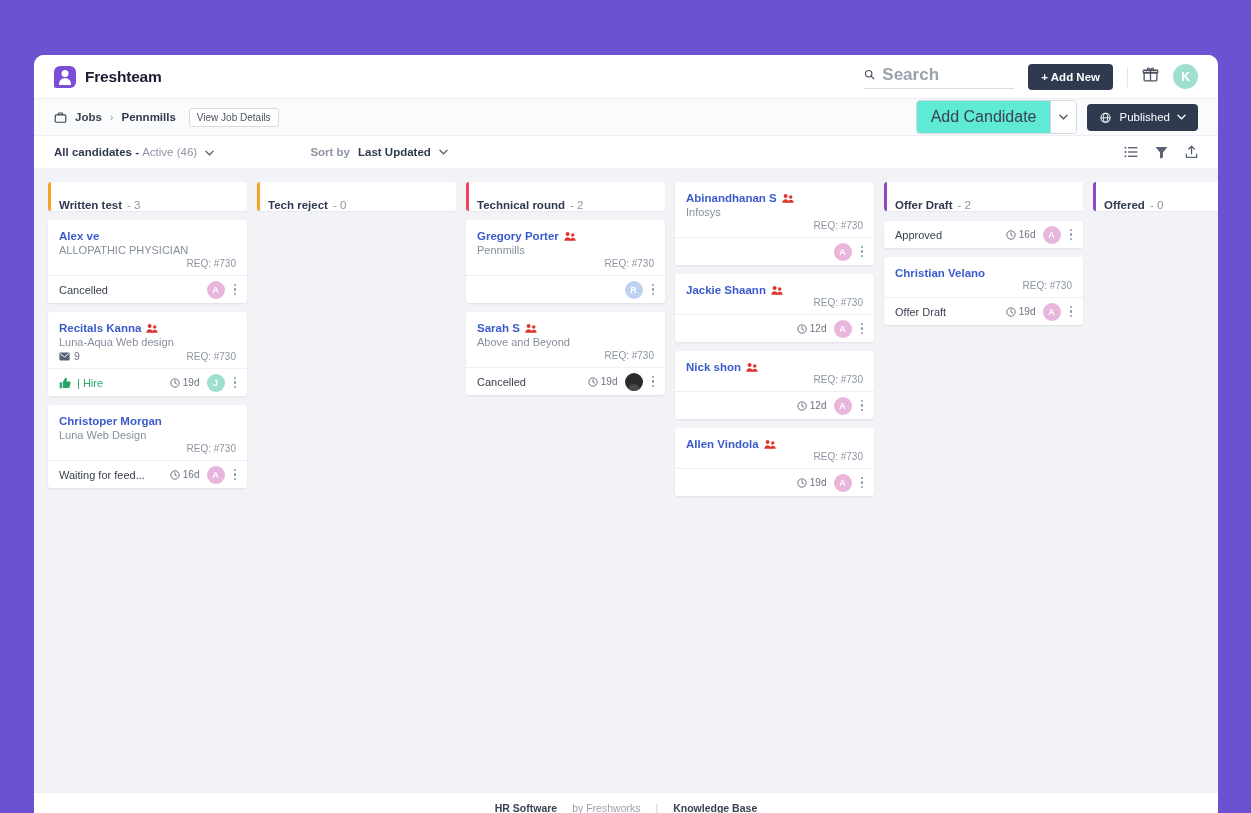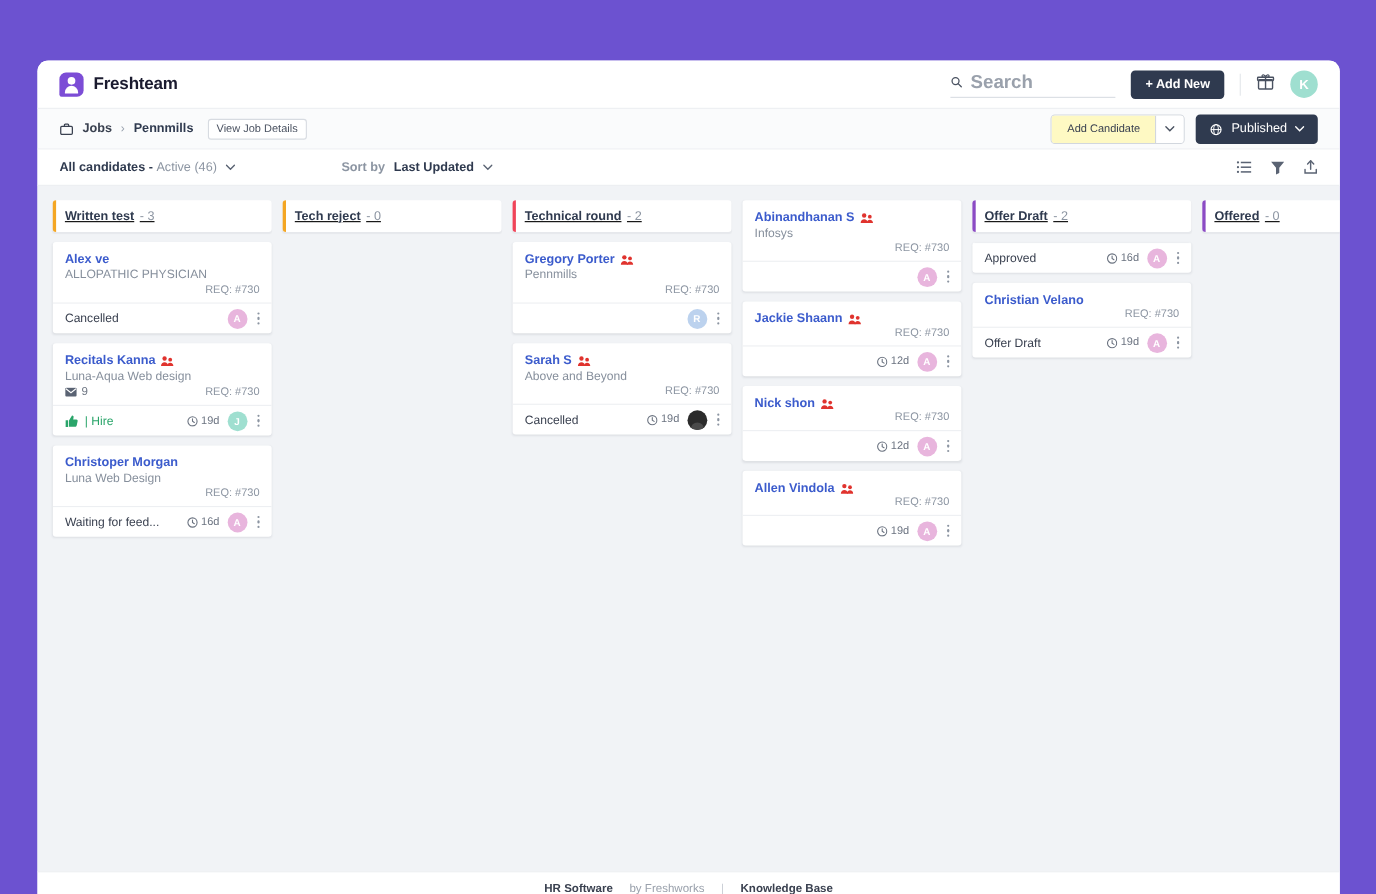--- a/index.html
+++ b/index.html
@@ -76,21 +76,21 @@
   .crumb-sep{font-size:11px;color:#97a0ad;}
   .crumb-current{font-size:11.5px;font-weight:bold;color:#2f3a4f;}
   .btn-ghost-sm{
     border:1px solid #d7dbe1;background:#fff;border-radius:3px;
     font-size:10px;color:#4a5261;padding:3px 7px;margin-left:5px;cursor:pointer;
     font-family:"Liberation Sans", sans-serif;
   }
   .crumbbar-right{margin-left:auto;display:flex;align-items:center;gap:10px;}
   .split-btn{display:flex;border:1px solid #d2d7de;border-radius:4px;overflow:hidden;background:#fff;}
   .split-btn .main{
-    font-size:10px;color:#3a4150;padding:7px 14px;cursor:pointer;background:#fef9c3;border:0;
+    font-size:16px;color:#3a4150;padding:7px 14px;cursor:pointer;background:#5eead4;border:0;
     font-family:"Liberation Sans", sans-serif;
   }
   .split-btn .caret{
     width:26px;display:flex;align-items:center;justify-content:center;
     border-left:1px solid #d2d7de;cursor:pointer;background:#fff;
   }
   .btn-published{
     background:#2f3a4f;color:#fff;border:0;border-radius:4px;
     display:flex;align-items:center;gap:7px;padding:7px 12px;cursor:pointer;
     font-size:11.5px;font-family:"Liberation Sans", sans-serif;
@@ -113,22 +113,22 @@
   
   .board{
     flex:1 1 auto;background:#f1f3f6;
     padding:13px 0 0 14px;
     display:flex; gap:10px;
     overflow:hidden;
   }
   .col{width:199px;flex:0 0 199px;display:flex;flex-direction:column;gap:9px;}
   .col-head{
     background:#fff;border-radius:3px;height:29px;
-    display:flex;align-items:center;padding-left:11px;
-    position:relative;box-shadow:0 1px 1px rgba(30,40,60,.05);text-decoration:underline;
+    display:flex;align-items:flex-end;padding-left:11px;
+    position:relative;box-shadow:0 1px 1px rgba(30,40,60,.05);
   }
   .col-head::before{
     content:"";position:absolute;left:0;top:0;bottom:0;width:3px;border-radius:3px 0 0 3px;
     background:var(--accent,#f4a623);
   }
   .col-title{font-size:11.5px;font-weight:bold;color:#2f3a4f;}
   .col-count{font-size:11.5px;color:#8c95a2;margin-left:5px;}
 
   .card{
     background:#fff;border-radius:3px;

